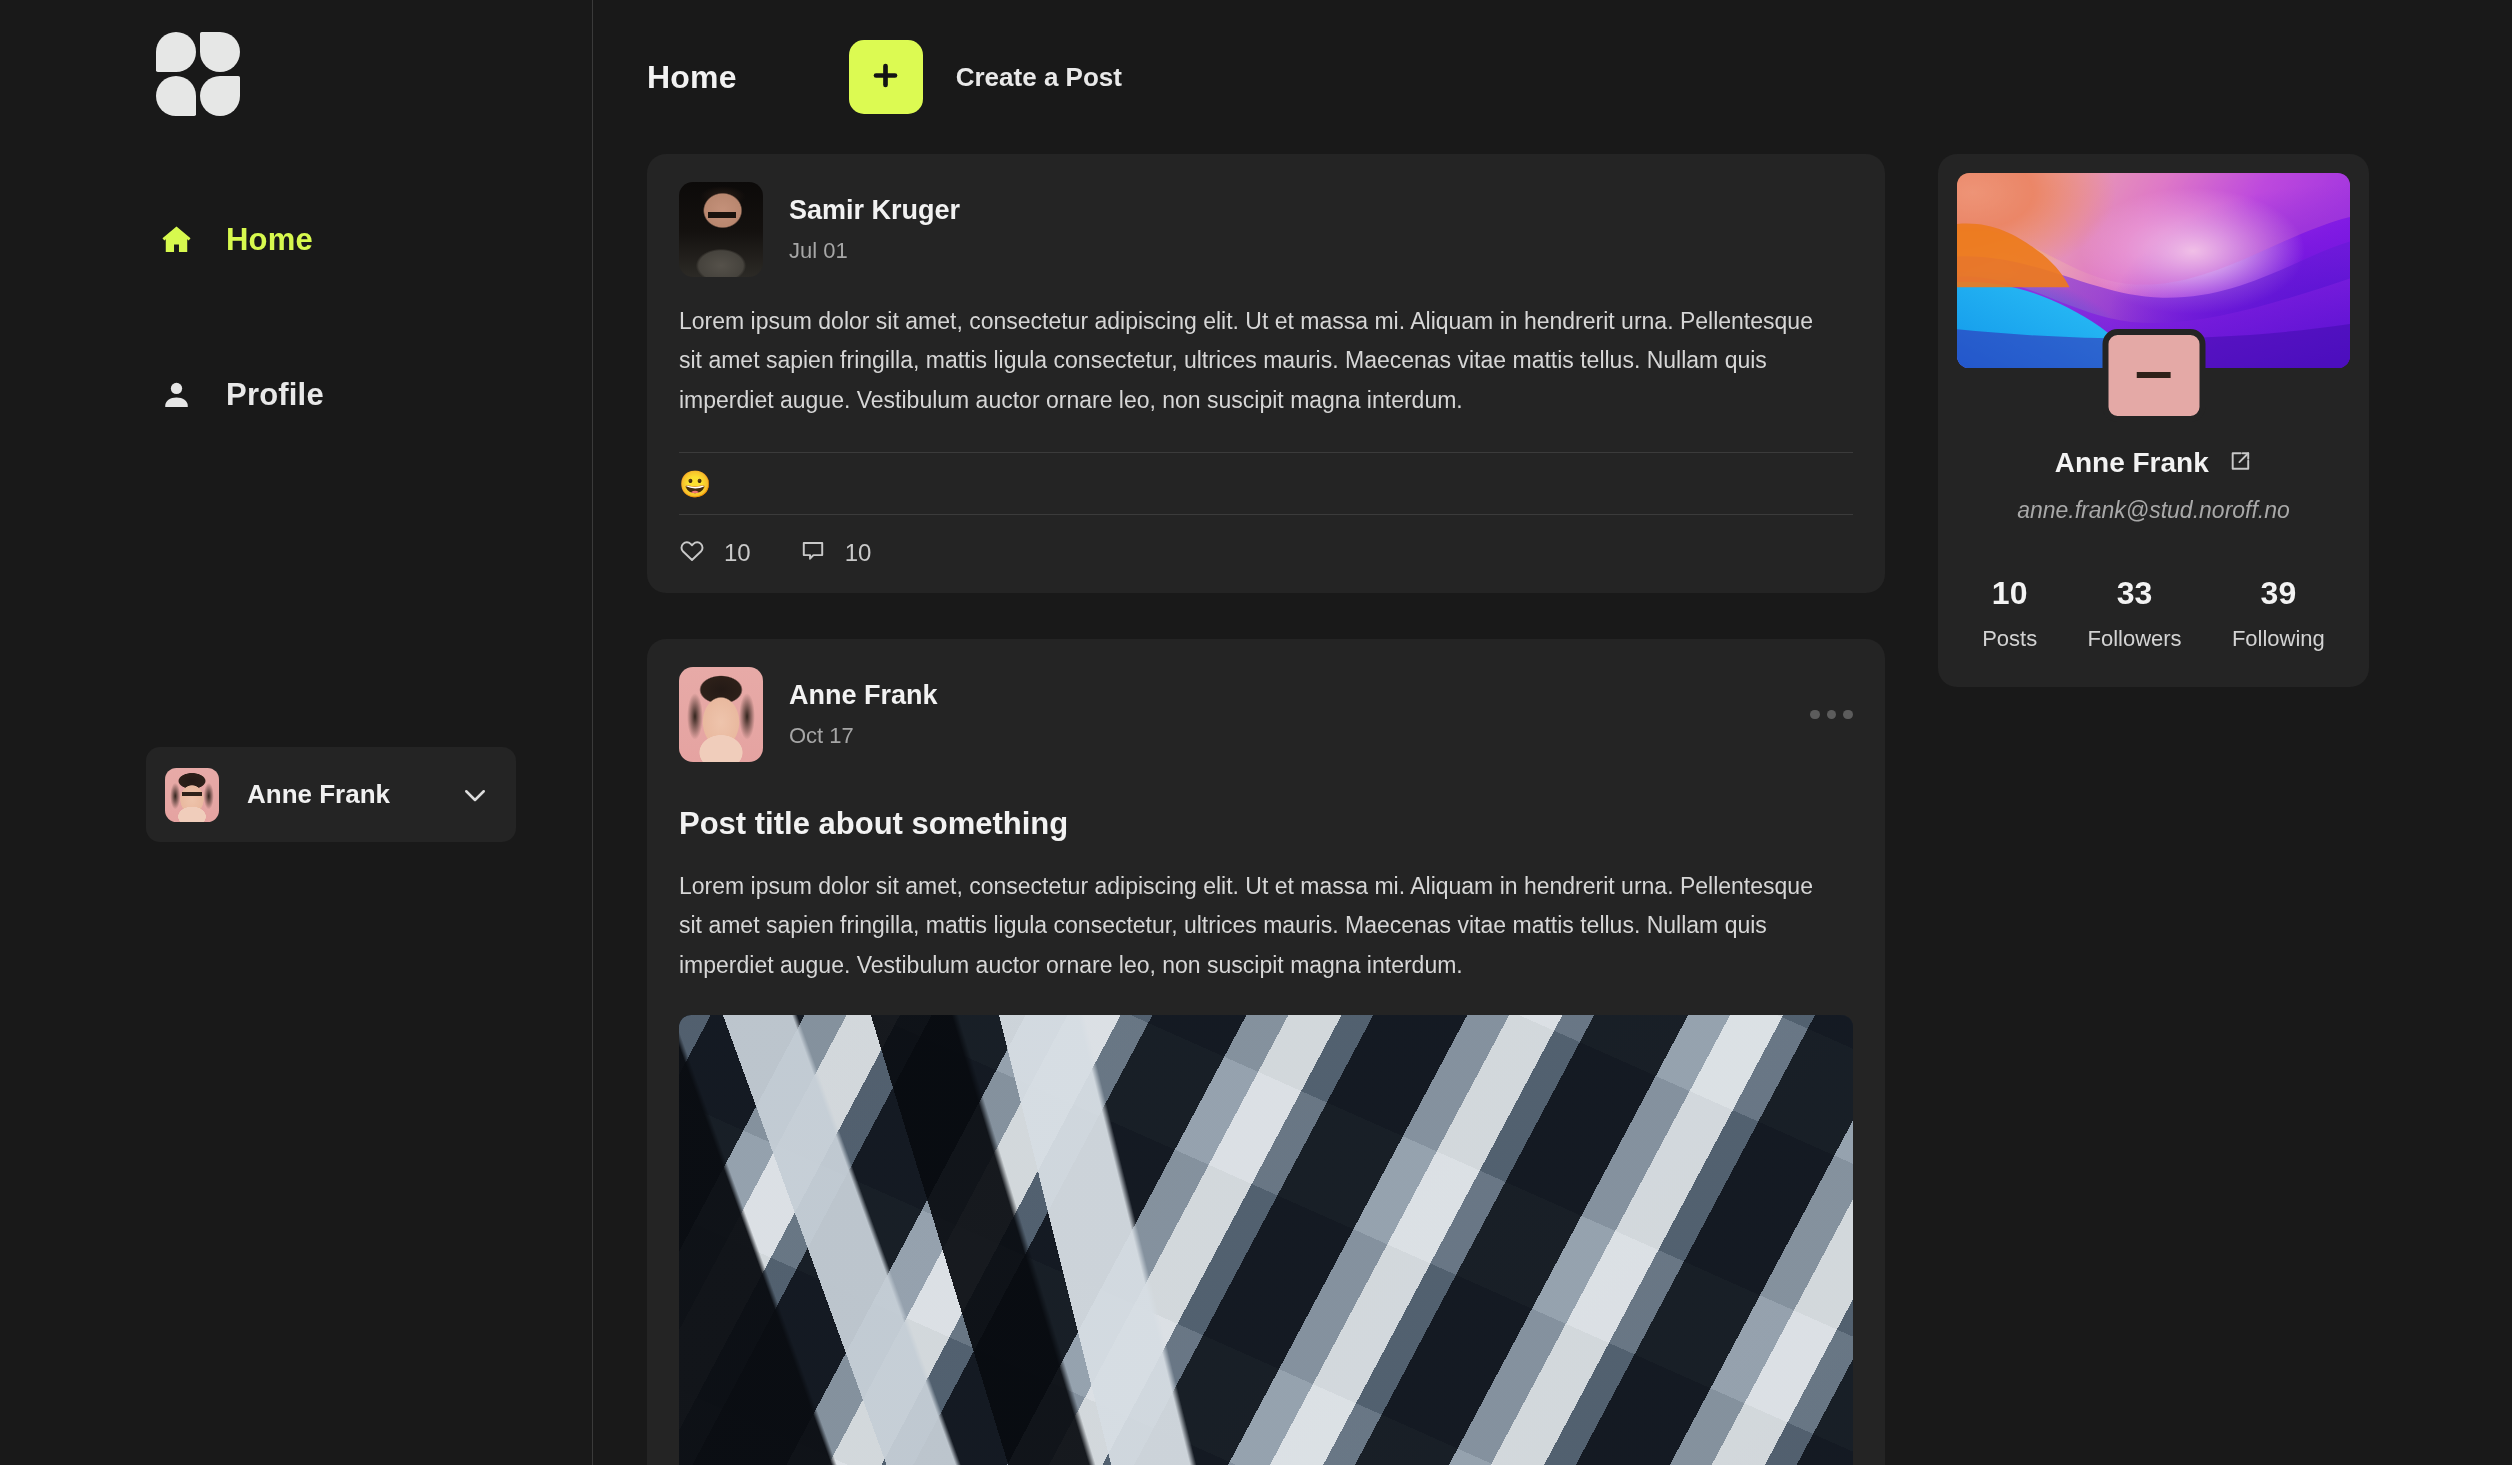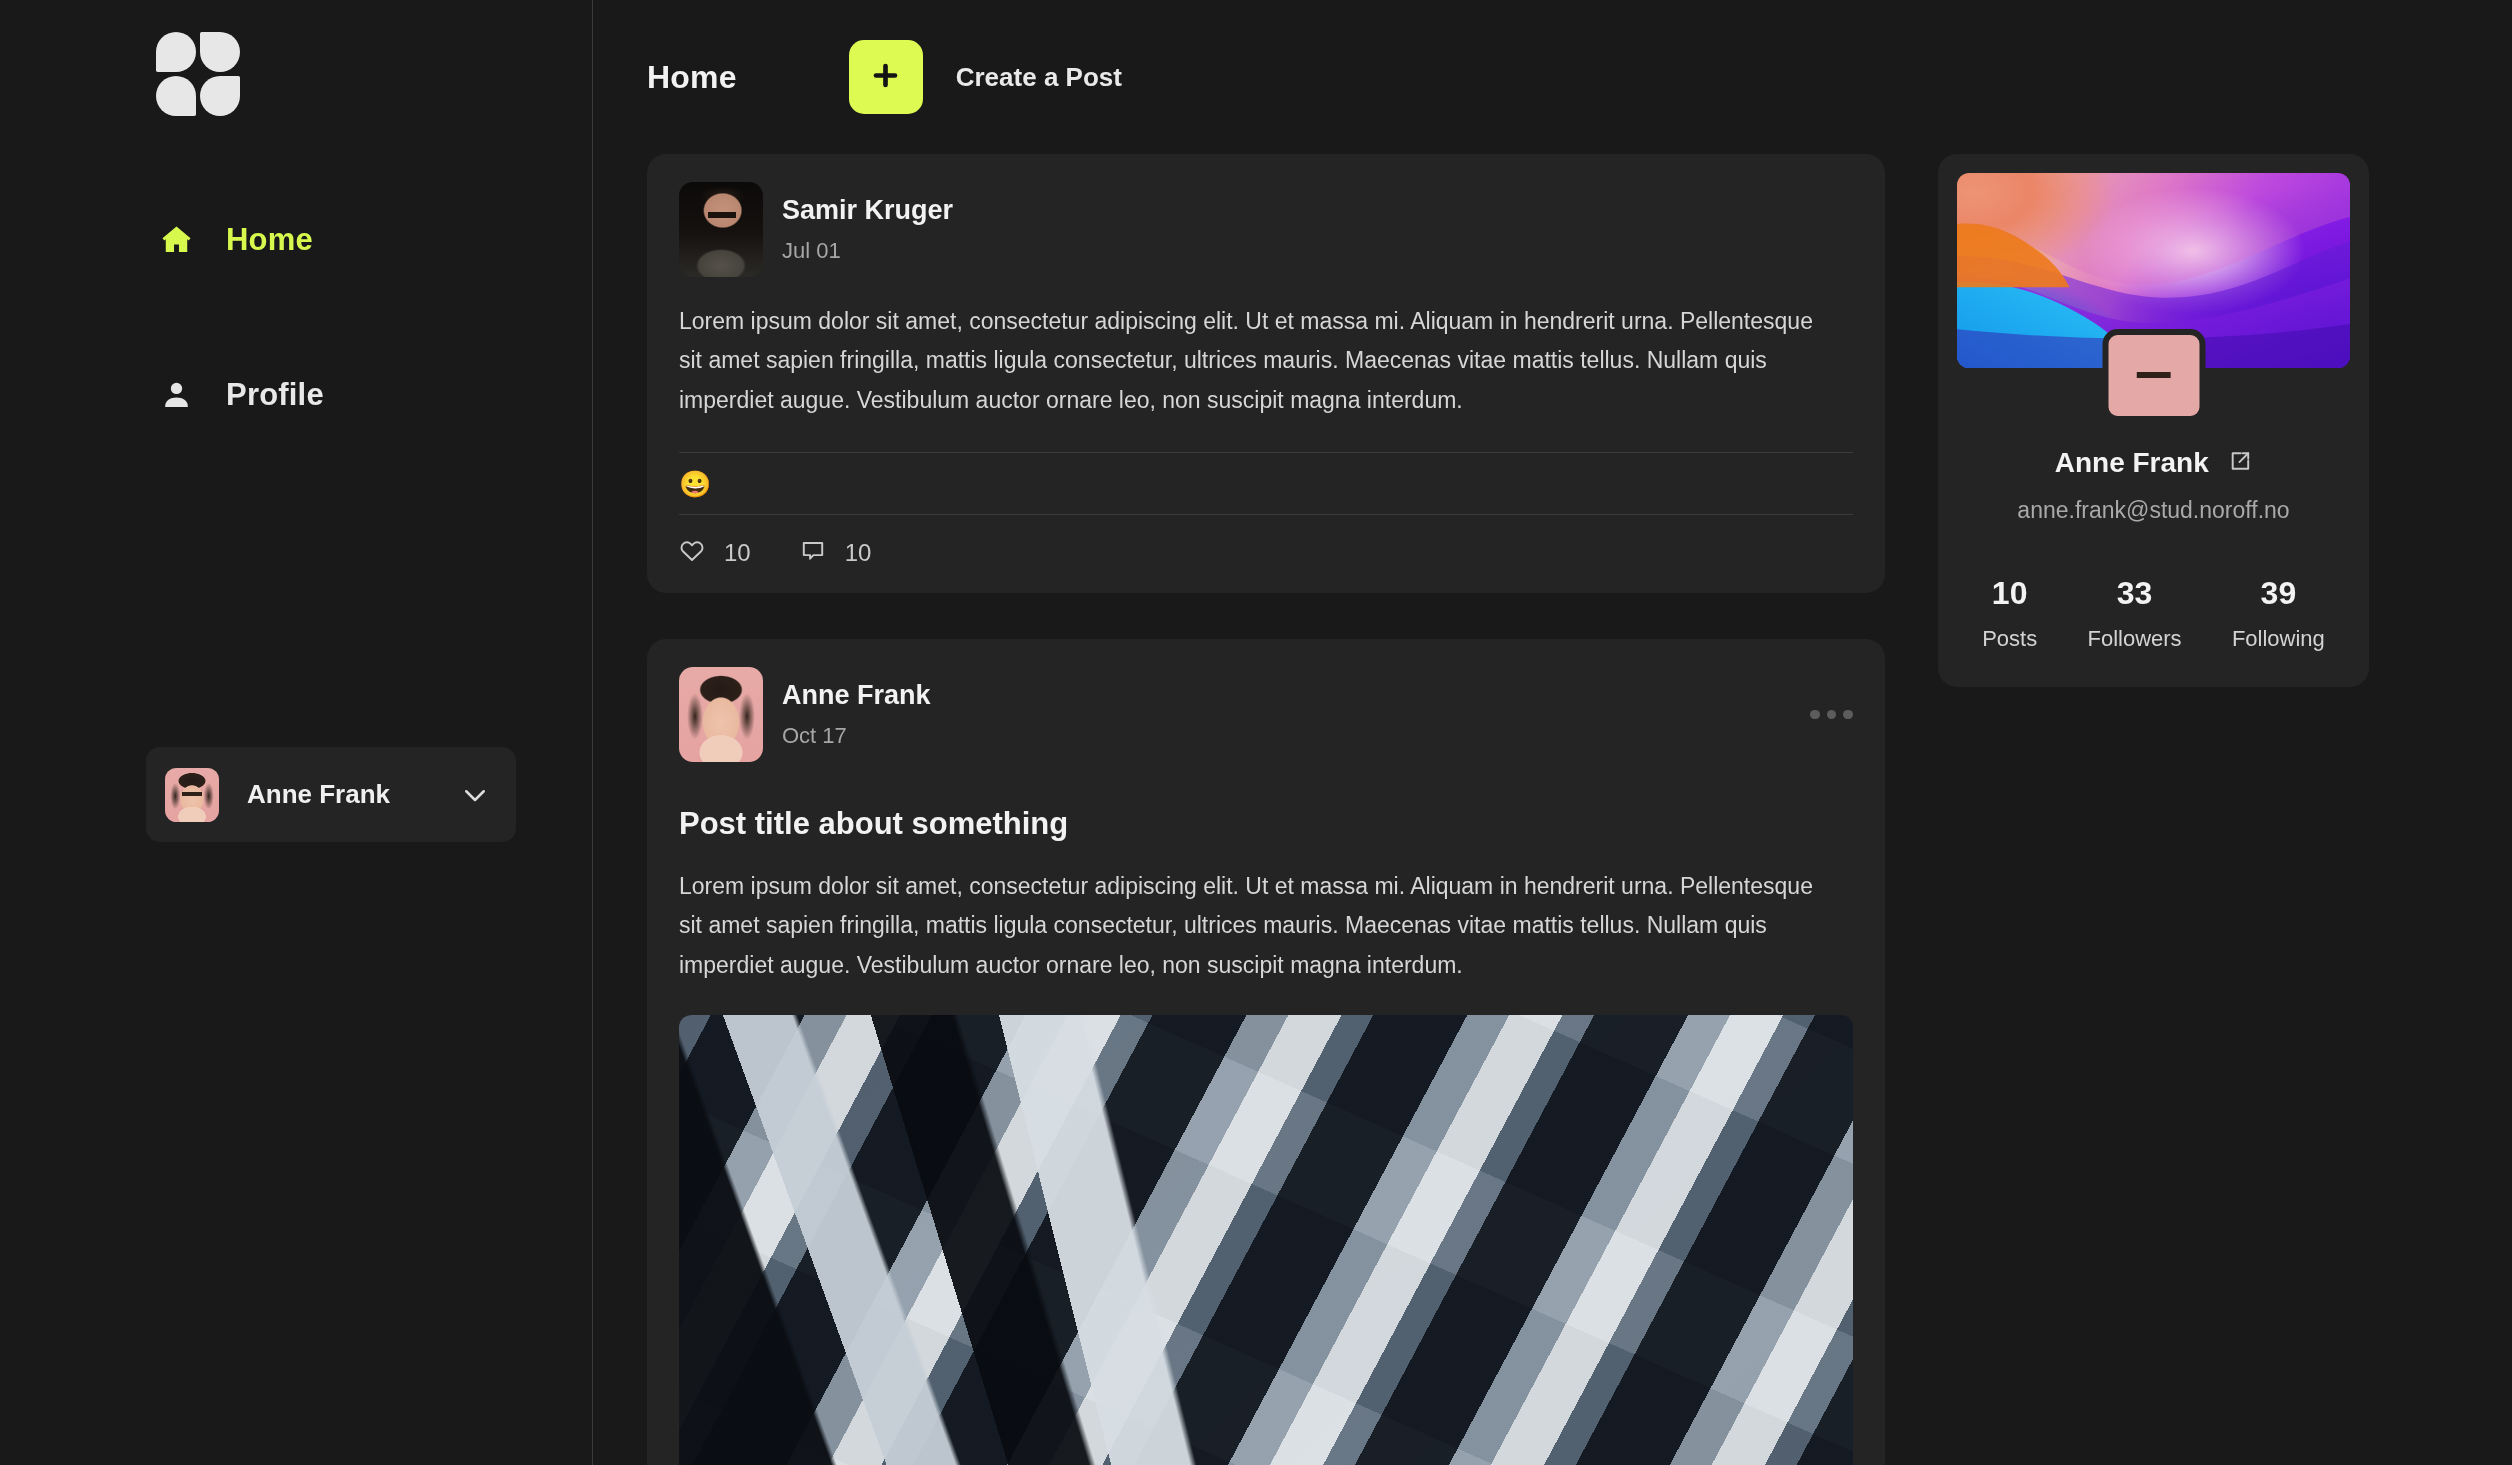--- a/index.html
+++ b/index.html
@@ -144,21 +144,21 @@
   .feed { width: 1238px; flex: 0 0 1238px; }
   .rail { width: 431px; flex: 0 0 431px; }
 
   .card {
     background: #242424;
     border-radius: 19px;
     padding: 28px 32px 26px 32px;
     margin-bottom: 46px;
     position: relative;
   }
-  .post-head { display: flex; align-items: center; gap: 19px; }
+  .post-head { display: flex; align-items: center; gap: 26px; }
   .post-avatar {
     width: 84px; height: 95px; border-radius: 14px;
     overflow: hidden; flex: 0 0 84px;
   }
   .post-meta { display: flex; flex-direction: column; gap: 11.4px; }
   .post-author { font-size: 27px; font-weight: 700; color: #f2f2f2; }
   .post-date { font-size: 22px; color: #a6a6a6; }
   .more-btn {
     position: absolute; right: 35px; top: 50%;
     transform: translateY(-50%);
@@ -247,21 +247,21 @@
     overflow: hidden;
     background: #e4a9a6;
   }
   .profile-name-row {
     margin-top: 79px;
     display: flex; align-items: center; justify-content: center; gap: 19px;
   }
   .profile-name { font-size: 28px; font-weight: 700; color: #f3f3f3; }
   .profile-email {
     margin-top: 17.5px; text-align: center;
-    font-size: 23px; color: #a9a9a9;
+    font-size: 23px; color: #a9a9a9; font-style: italic;
   }
   .stats-row {
     margin-top: 51px;
     display: flex; justify-content: space-around; align-items: flex-start;
   }
   .stat-col { display: flex; flex-direction: column; align-items: center; gap: 14px; }
   .stat-num { font-size: 32px; font-weight: 700; color: #f3f3f3; }
   .stat-lbl { font-size: 22px; color: #d3d3d3; }
 </style>
 </head>

